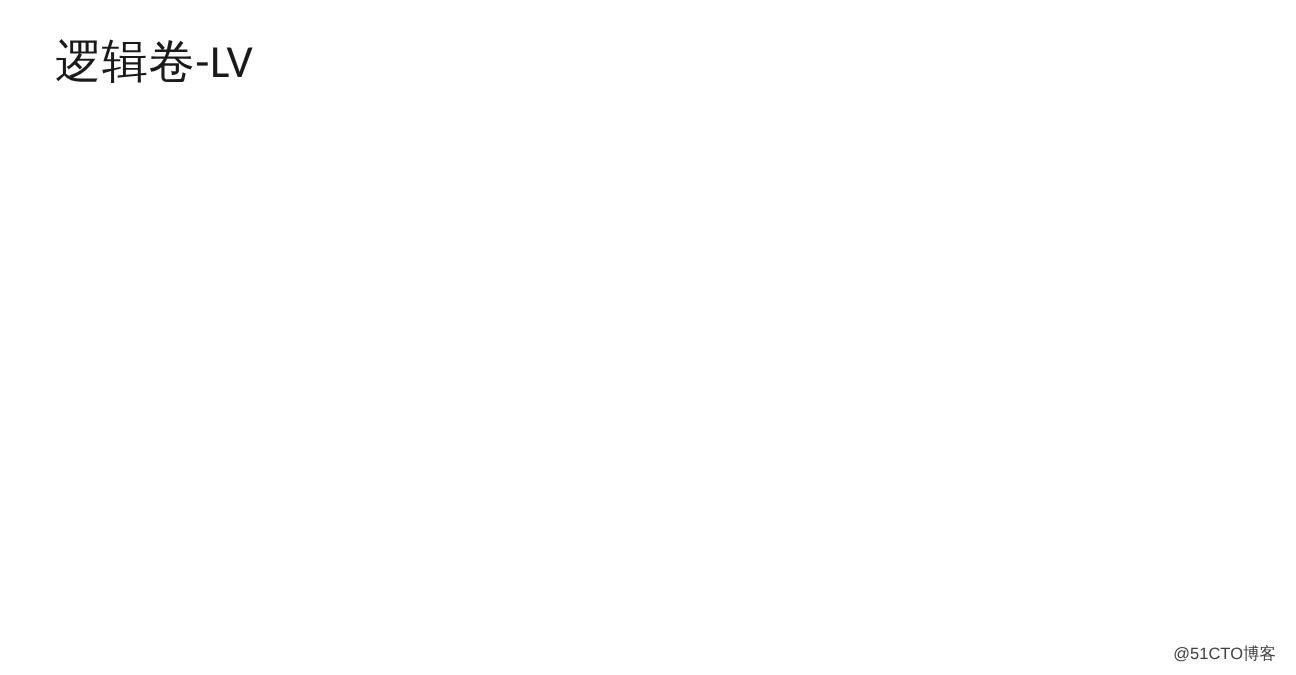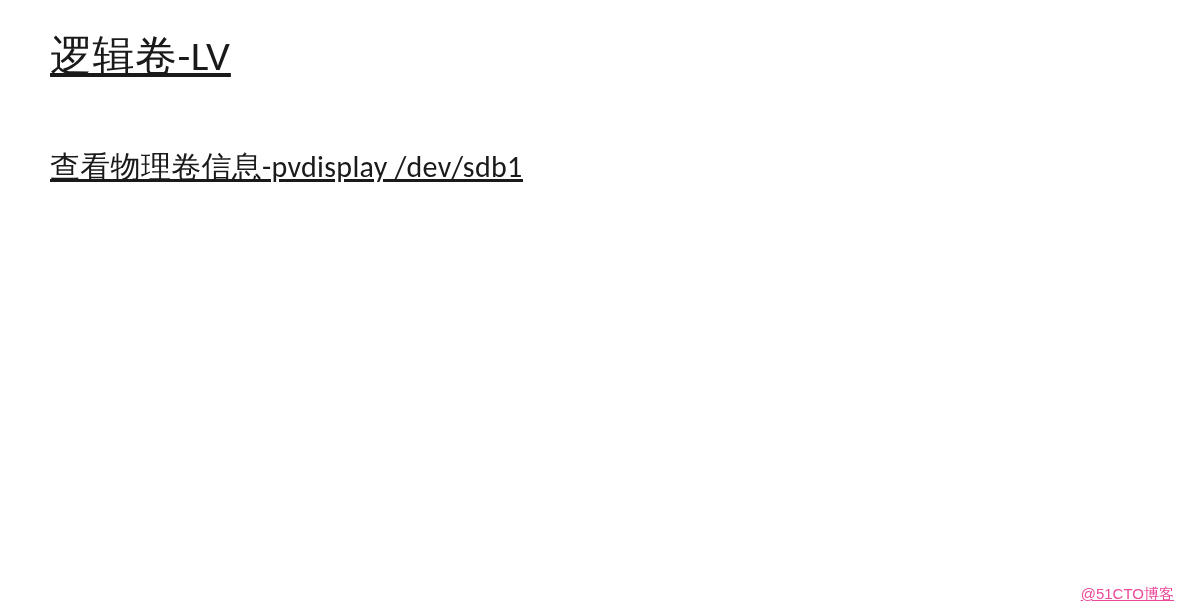--- a/index.html
+++ b/index.html
@@ -1,19 +1,18 @@
 <!DOCTYPE html>
 <html><head>
   <meta charset="utf-8">
   <style>
     * {
       margin: 0;
       padding: 0;
       box-sizing: border-box;
-      text-decoration: underline;
     }
     body {
       width: 1178px;
       height: 614px;
       background: #ffffff;
       font-family: "Microsoft YaHei", "SimSun", "Calibri", sans-serif;
       position: relative;
       overflow: hidden;
     }
     .content {
@@ -29,27 +28,26 @@
     .body-line {
       font-size: 30px;
       color: #1a1a1a;
       line-height: 1.65;
       font-weight: 400;
       letter-spacing: 0.3px;
     }
     .watermark {
       position: absolute;
       bottom: 10px;
-      right: 4px;
+      right: 18px;
       font-size: 15px;
-      color: #ec4899;
+      color: #404040;
       font-family: Arial, "Microsoft YaHei", sans-serif;
     }
   </style>
 </head>
 <body>
 
 <div class="content">
   <h1 class="title">逻辑卷-LV</h1>
-  <div class="body-line">查看物理卷信息-pvdisplay /dev/sdb1</div>
 </div>
 
 <div class="watermark">@51CTO博客</div>
 
 </body></html>

